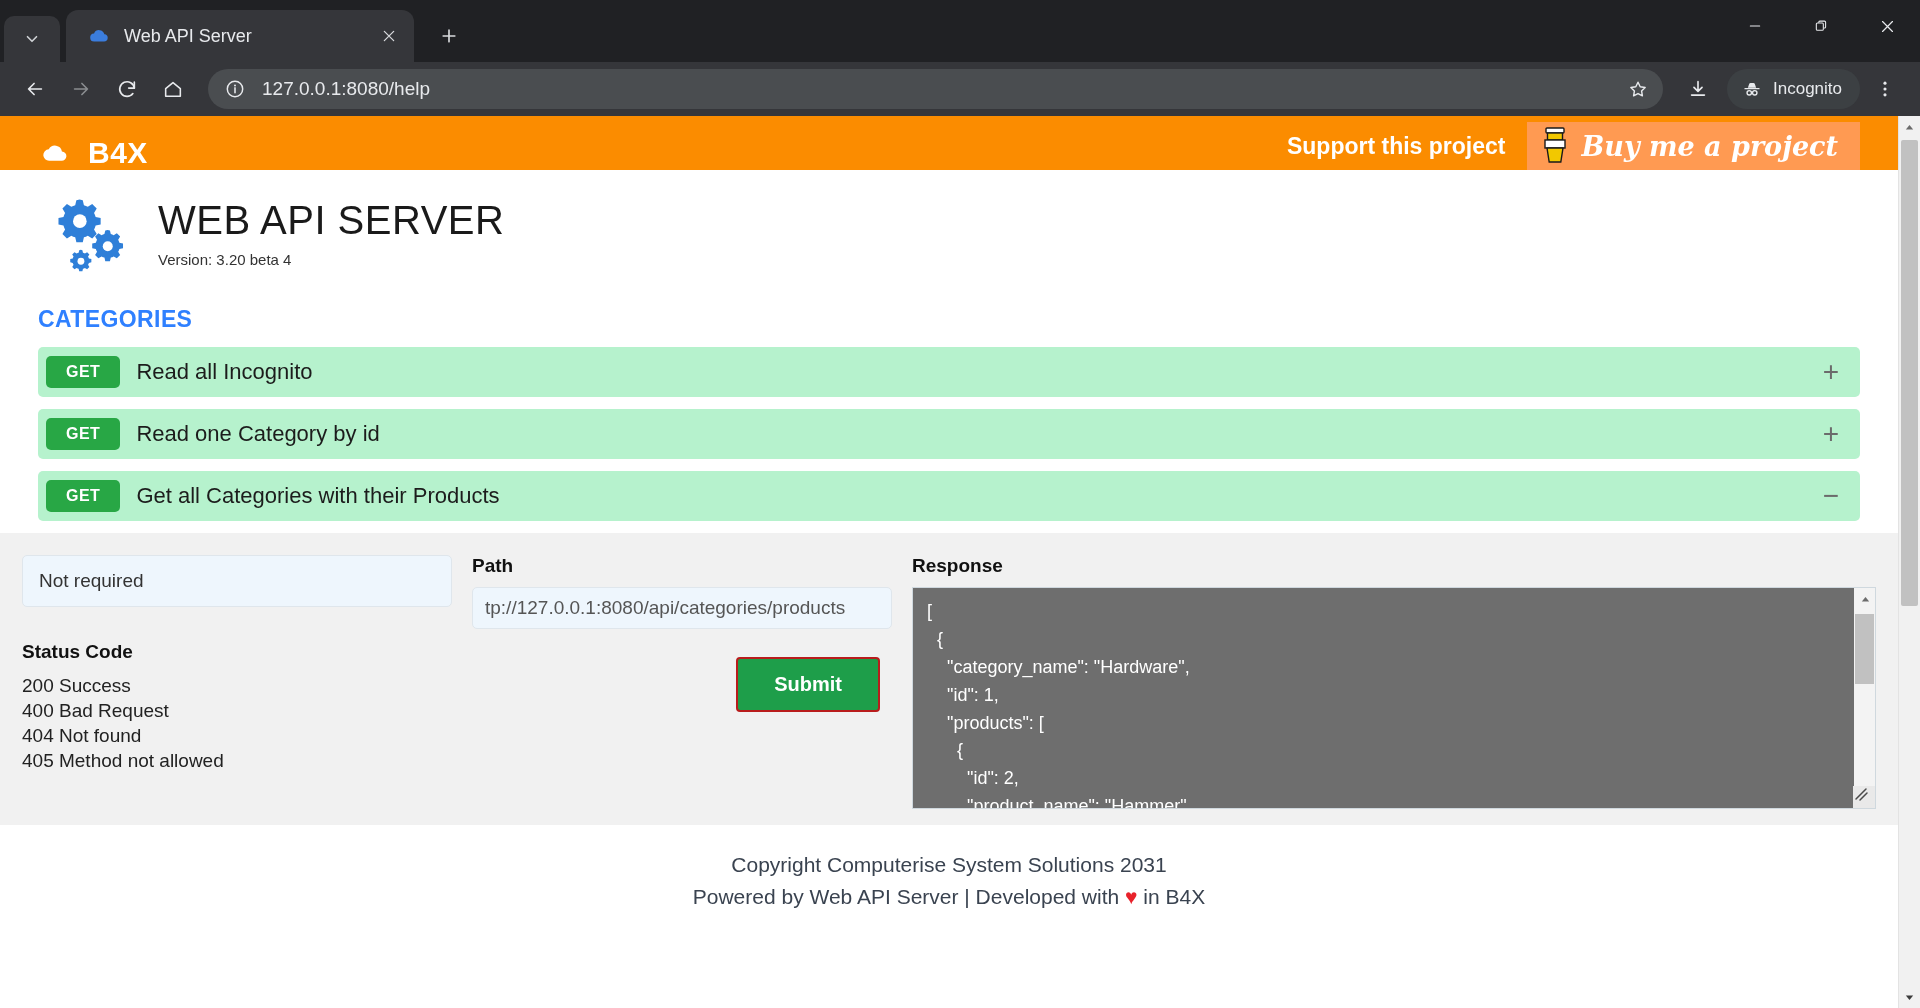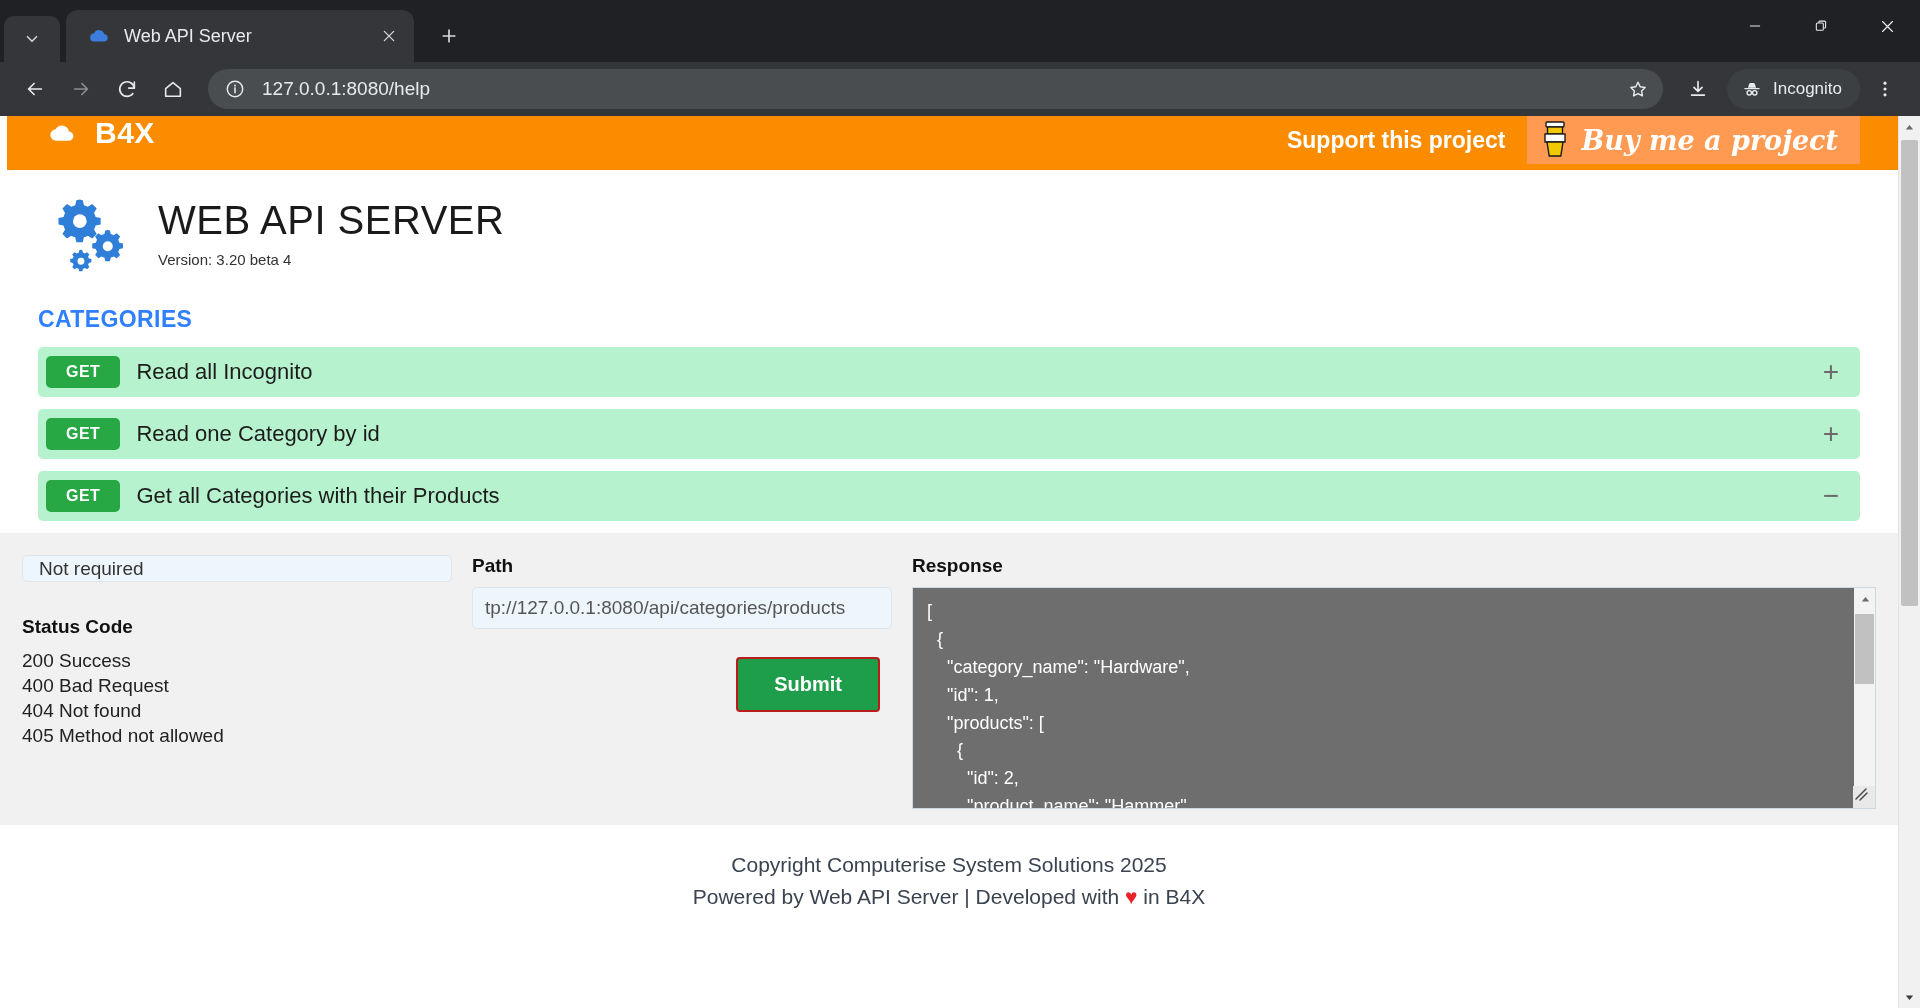--- a/index.html
+++ b/index.html
@@ -72,23 +72,22 @@
     width: 22px; background: #f1f1f1; border-left: 1px solid #e3e3e3;
     display: flex; flex-direction: column; align-items: center; position: relative;
   }
   .sb-arrow { height: 22px; width: 22px; display: flex; align-items: center; justify-content: center; cursor: pointer; flex: 0 0 22px;}
   .sb-thumb { position: absolute; left: 2px; right: 2px; top: 24px; height: 466px; background: #c1c1c1; border-radius: 2px; cursor: pointer; }
   .sb-spacer { flex: 1; }
 
   
   .b4x-banner {
     height: 54px; background: #fb8c00;
-    display: flex; align-items: flex-start; justify-content: space-between;
+    display: flex; align-items: flex-end; justify-content: space-between;
     padding: 0 0 0 38px;
-    margin-left: 7px;
   }
   .b4x-left { display: flex; align-items: center; gap: 16px; }
   .b4x-logo { width: 34px; height: 34px; }
   .b4x-name { color: #fff; font-size: 30px; font-weight: bold; letter-spacing: 0.5px; }
   .b4x-right { display: flex; align-items: center; }
   .support-text { color: #fff; font-size: 23px; font-weight: bold; margin-right: 22px; }
   .coffee-badge {
     background: #ff9a52; display: flex; align-items: center; gap: 12px;
     padding: 5px 22px 5px 14px; height: 48px; margin-right: 38px;
   }
@@ -121,21 +120,21 @@
   .detail-panel {
     background: #f1f1f1; display: flex; padding: 22px 22px 16px 22px; gap: 20px;
   }
   .col-params { width: 430px; flex: 0 0 430px; }
   .col-path { width: 420px; flex: 0 0 420px; }
   .col-resp { flex: 1; }
 
   .field-label { font-size: 19px; font-weight: bold; color: #111; margin-bottom: 10px; }
   .readonly-box {
     background: #eef6fd; border: 1px solid #dfe6ec; border-radius: 5px;
-    height: 27px; display: flex; align-items: center; padding: 4px 16px;
+    height: 52px; display: flex; align-items: center; padding: 4px 16px;
     font-size: 19px; color: #333;
   }
   .path-box {
     background: #eef6fd; border: 1px solid #dfe6ec; border-radius: 5px;
     height: 42px; display: flex; align-items: center; padding: 0 12px;
     font-size: 19px; color: #555; overflow: hidden; white-space: nowrap;
   }
   .submit-row { display: flex; justify-content: flex-end; margin-top: 28px; padding-right: 12px; }
   .submit-btn {
     background: #1e9e4a; color: #fff; font-size: 20px; font-weight: bold;
@@ -401,21 +400,21 @@
                 <svg viewBox="0 0 16 16" width="16" height="16">
                   <path d="M3 13L13 3M7 14L14 7" stroke="#4a4a4a" stroke-width="1.5" stroke-linecap="round"></path>
                 </svg>
               </div>
             </div>
           </div>
         </div>
       </div>
 
       <div class="footer">
-        <div class="footer-line">Copyright Computerise System Solutions 2025</div>
+        <div class="footer-line">Copyright Computerise System Solutions 2031</div>
         <div class="footer-line">
           <span>Powered by Web API Server | Developed with </span><span class="heart">♥</span><span> in B4X</span>
         </div>
       </div>
 
     </div>
 
     <div class="page-scrollbar">
       <div class="sb-arrow">
         <svg viewBox="0 0 12 12" width="11" height="11">

